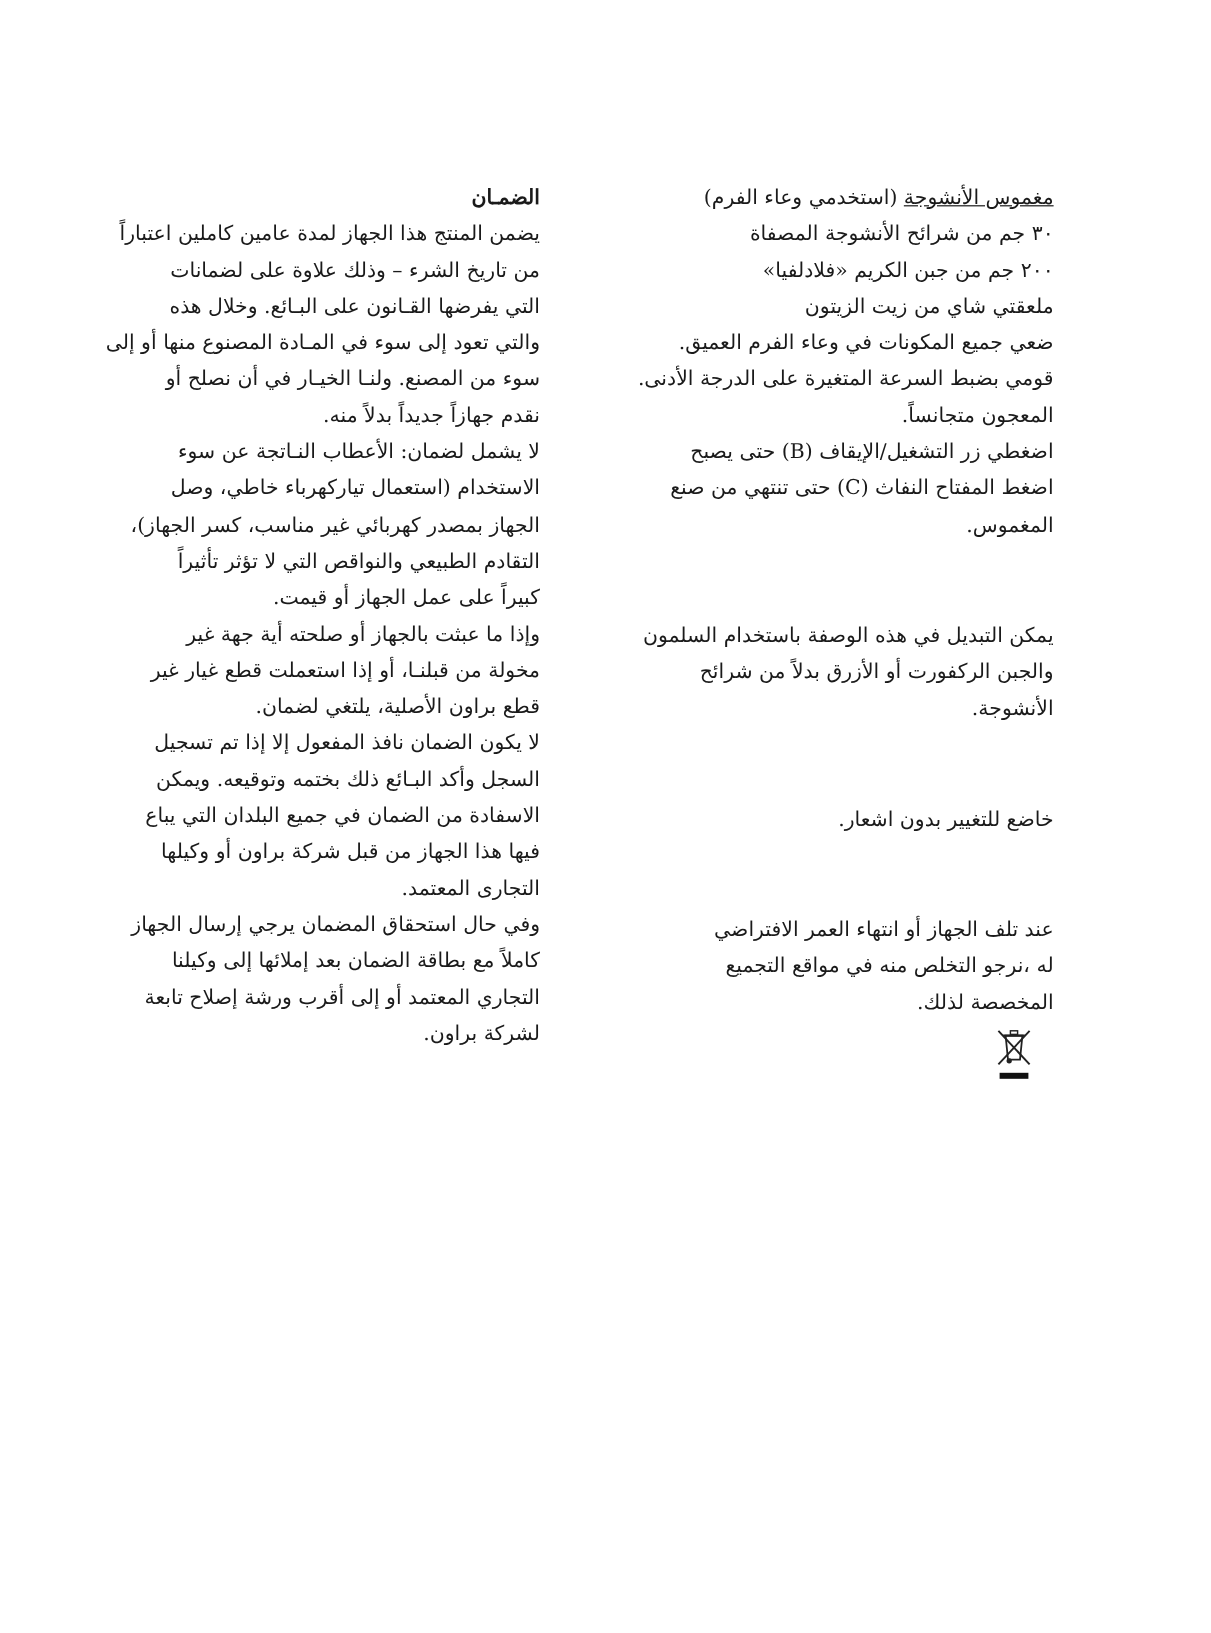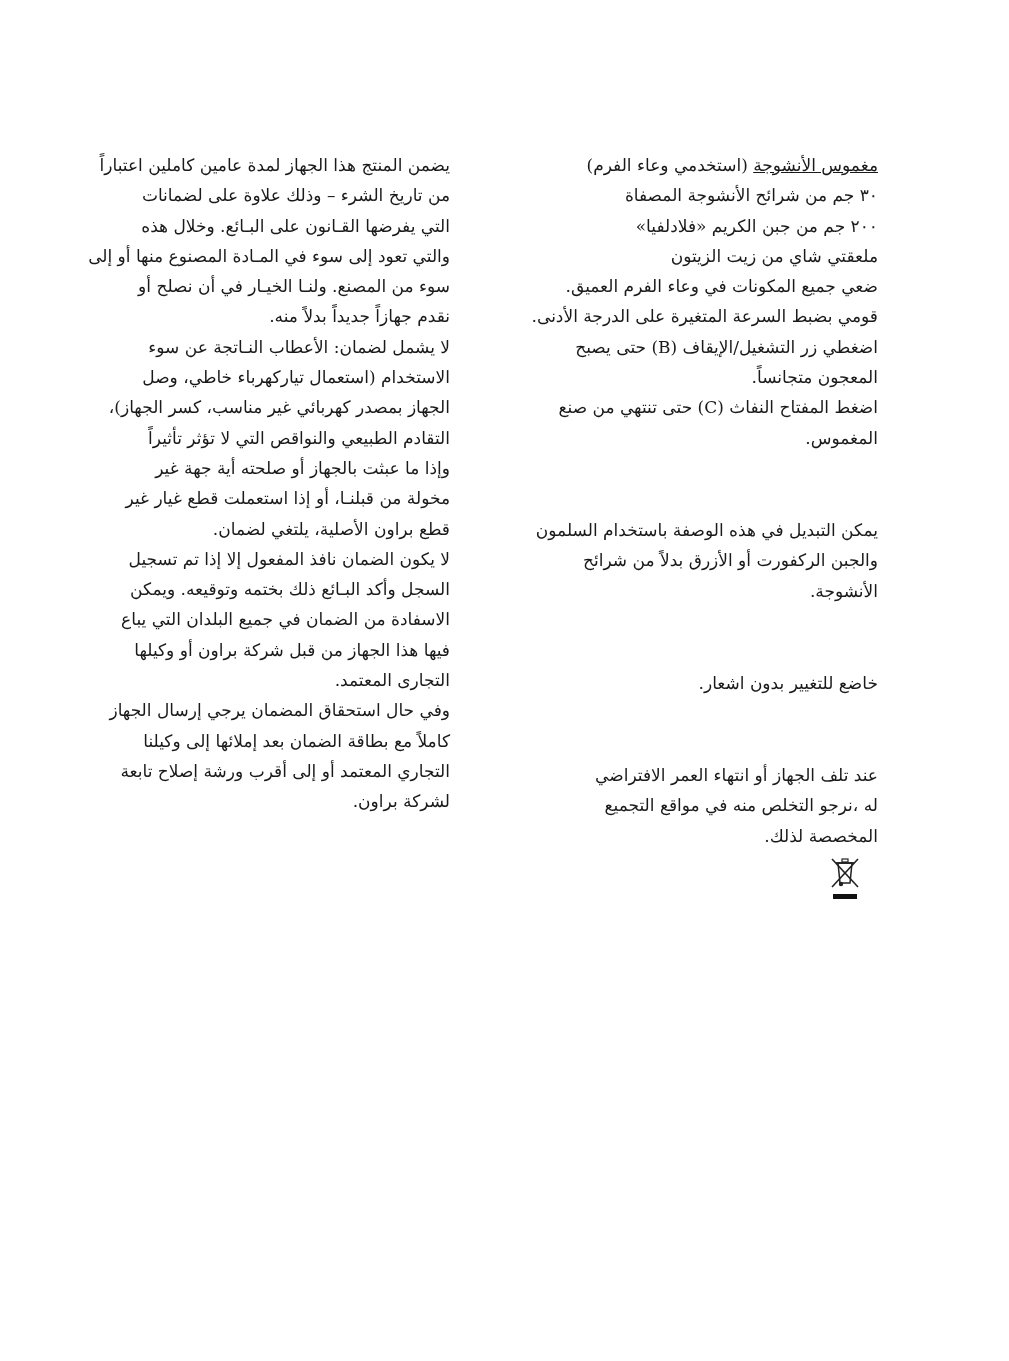--- a/index.html
+++ b/index.html
@@ -21,22 +21,22 @@
 </head>
 <body>
 
 <div class="col col-right">
   <span class="line"><span class="u">مغموس الأنشوجة</span><span> (استخدمي وعاء الفرم)</span></span>
   <span class="line">٣٠ جم من شرائح الأنشوجة المصفاة</span>
   <span class="line">٢٠٠ جم من جبن الكريم «فلادلفيا»</span>
   <span class="line">ملعقتي شاي من زيت الزيتون</span>
   <span class="line">ضعي جميع المكونات في وعاء الفرم العميق.</span>
   <span class="line">قومي بضبط السرعة المتغيرة على الدرجة الأدنى.</span>
+  <span class="line">المعجون متجانساً.</span>
   <span class="line">اضغطي زر التشغيل/الإيقاف (B) حتى يصبح</span>
-  <span class="line">المعجون متجانساً.</span>
   <span class="line">اضغط المفتاح النفاث (C) حتى تنتهي من صنع</span>
   <span class="line">المغموس.</span>
   <div class="gap1"></div>
   <div class="gap2"></div>
   <span class="line">يمكن التبديل في هذه الوصفة باستخدام السلمون</span>
   <span class="line">والجبن الركفورت أو الأزرق بدلاً من شرائح</span>
   <span class="line">الأنشوجة.</span>
   <div class="gap1"></div>
   <div class="gap2"></div>
   <span class="line">خاضع للتغيير بدون اشعار.</span>
@@ -56,30 +56,32 @@
         <circle cx="11" cy="27" r="2.2" fill="#222"></circle>
         <line x1="2" y1="2" x2="28" y2="30" stroke="#222" stroke-width="1.6"></line>
         <line x1="28" y1="2" x2="2" y2="30" stroke="#222" stroke-width="1.6"></line>
         <rect x="3" y="37" width="24" height="5" fill="#111"></rect>
       </svg>
     </div>
   </div>
 </div>
 
 <div class="col col-left">
+  <span class="line heading">الضمـان</span>
   <span class="line">يضمن المنتج هذا الجهاز لمدة عامين كاملين اعتباراً</span>
   <span class="line">من تاريخ الشرء – وذلك علاوة على لضمانات</span>
   <span class="line">التي يفرضها القـانون على البـائع. وخلال هذه</span>
   <span class="line">والتي تعود إلى سوء في المـادة المصنوع منها أو إلى</span>
   <span class="line">سوء من المصنع. ولنـا الخيـار في أن نصلح أو</span>
   <span class="line">نقدم جهازاً جديداً بدلاً منه.</span>
   <span class="line">لا يشمل لضمان: الأعطاب النـاتجة عن سوء</span>
   <span class="line">الاستخدام (استعمال تياركهرباء خاطي، وصل</span>
   <span class="line">الجهاز بمصدر كهربائي غير مناسب، كسر الجهاز)،</span>
   <span class="line">التقادم الطبيعي والنواقص التي لا تؤثر تأثيراً</span>
+  <span class="line">كبيراً على عمل الجهاز أو قيمت.</span>
   <span class="line">وإذا ما عبثت بالجهاز أو صلحته أية جهة غير</span>
   <span class="line">مخولة من قبلنـا، أو إذا استعملت قطع غيار غير</span>
   <span class="line">قطع براون الأصلية، يلتغي لضمان.</span>
   <span class="line">لا يكون الضمان نافذ المفعول إلا إذا تم تسجيل</span>
   <span class="line">السجل وأكد البـائع ذلك بختمه وتوقيعه. ويمكن</span>
   <span class="line">الاسفادة من الضمان في جميع البلدان التي يباع</span>
   <span class="line">فيها هذا الجهاز من قبل شركة براون أو وكيلها</span>
   <span class="line">التجارى المعتمد.</span>
   <span class="line">وفي حال استحقاق المضمان يرجي إرسال الجهاز</span>
   <span class="line">كاملاً مع بطاقة الضمان بعد إملائها إلى وكيلنا</span>

